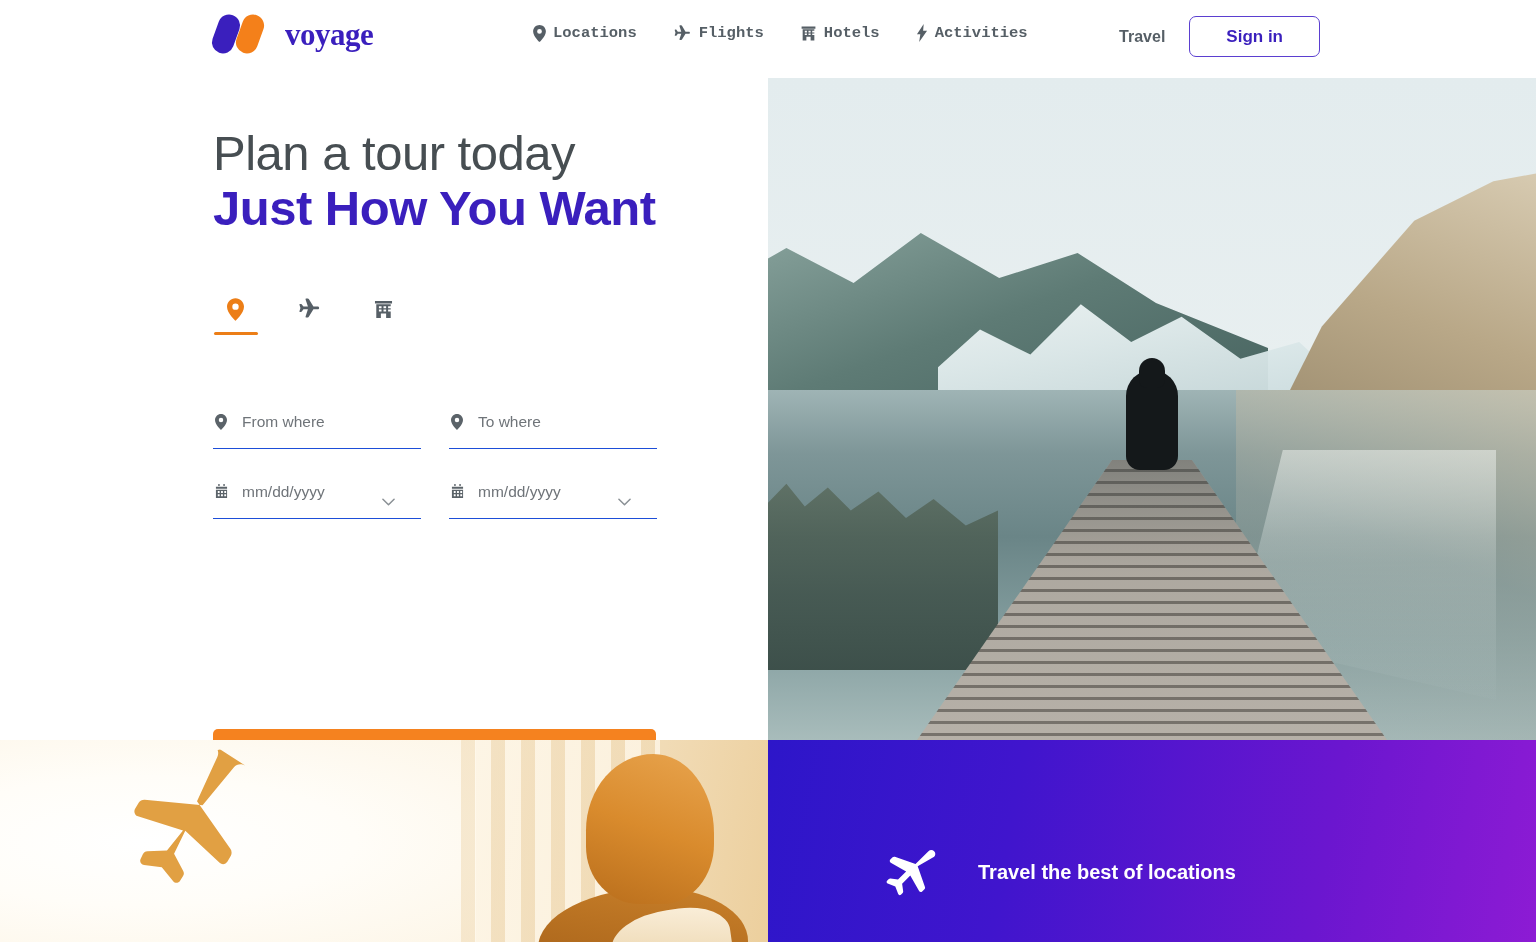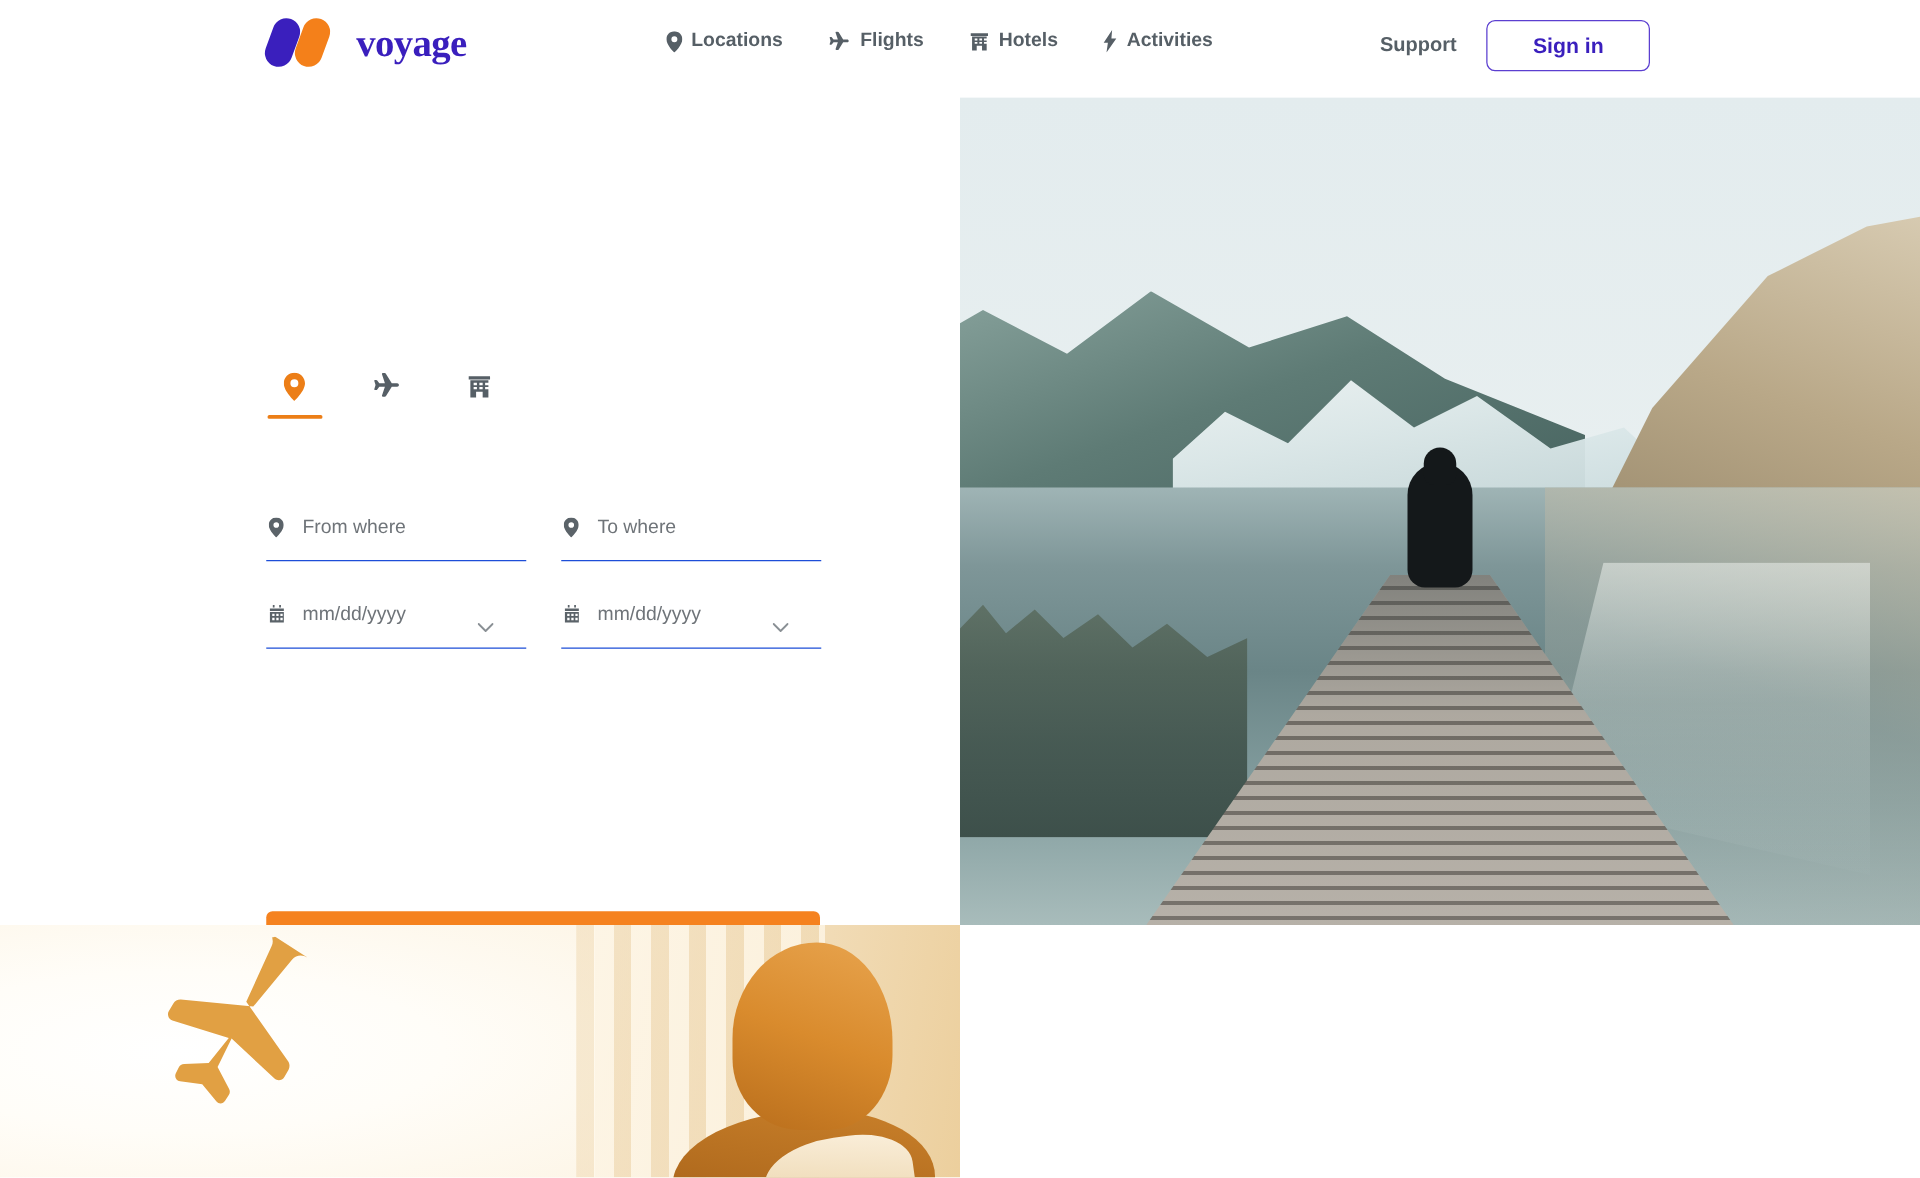--- a/index.html
+++ b/index.html
@@ -30,21 +30,21 @@
     border-radius: 11px;
     transform: rotate(20deg);
   }
   .logo-bar.one { left: 2px; background: #3a1fbd; }
   .logo-bar.two { left: 26px; background: #f4801a; }
   .brand-name {
     font-size: 31px; font-weight: bold; color: #3a1fbd;
     letter-spacing: -0.5px; line-height: 1; font-family: Liberation Serif, serif;
   }
 
-  .nav { position: absolute; left: 533px; top: 24px; display: flex; align-items: center; gap: 36px; }
+  .nav { position: absolute; left: 533px; top: 24px; display: flex; align-items: center; gap: 36px; font-family: Liberation Mono, monospace; }
   .nav-item {
     display: flex; align-items: center; gap: 7px;
     color: #565f66; font-size: 15.5px; font-weight: bold;
     cursor: pointer; white-space: nowrap;
   }
   .nav-item .ico { display: flex; align-items: center; }
   .nav-item svg { fill: #565f66; display: block; }
 
   .header-right { position: absolute; right: 216px; top: 16px; display: flex; align-items: center; gap: 24px; }
   .support-link { color: #565f66; font-size: 16px; font-weight: bold; cursor: pointer; }
@@ -292,27 +292,31 @@
         <span class="ico">
           <svg width="12" height="18" viewBox="0 0 20 32">
               <path d="M13 0L1 18h6l-2 14L19 12h-7z"></path>
             </svg>
         </span>
         <span>Activities</span>
       </div>
     </div>
 
     <div class="header-right">
-      <div class="support-link">Support</div>
+      <div class="support-link">Travel</div>
       <button class="signin-btn">Sign in</button>
     </div>
   </div>
 
   <div class="left-panel">
 
+    <div class="headline">
+      <div class="l1">Plan a tour today</div>
+      <div class="l2">Just How You Want</div>
+    </div>
 
     <div class="tabs">
       <div class="tab active">
         <span>
           <svg width="17" height="23" viewBox="0 0 24 32">
               <path d="M12 0C5.4 0 0 5.4 0 12c0 9 12 20 12 20s12-11 12-20c0-6.6-5.4-12-12-12zm0 16.5a4.5 4.5 0 1 1 0-9 4.5 4.5 0 0 1 0 9z"></path>
             </svg>
         </span>
       </div>
       <div class="tab">
@@ -411,14 +415,24 @@
           <path d="M60 9.5c-1.4-1.5-3.6-1.8-5.2-.6L38 21.3 14.6 13c-1-.3-2.1-.1-2.8.7l-2.1 2.1c-1 1-.8 2.7.4 3.4l17.2 10.5-8.7 6.6-8.2-1.7c-.8-.2-1.6.1-2.1.7l-1.5 1.8c-.8 1-.4 2.4.8 2.9l7.1 2.8 3.3 6.9c.5 1.1 2 1.4 2.9.5l1.7-1.6c.6-.5.8-1.3.6-2.1l-2-8.1 7-8.3 10.9 16.8c.8 1.2 2.4 1.3 3.4.3l2-2.1c.7-.8.9-1.9.5-2.9l-8.9-23.1 13-16.3c1.3-1.6 1.1-3.8-.3-5.2z"></path>
         </svg>
     </div>
     <div class="bl-person">
       <div class="bl-shoulder"></div>
       <div class="bl-head"></div>
       <div class="bl-collar"></div>
     </div>
   </div>
 
+  <div class="bottom-right">
+    <div class="banner-inner">
+      <span class="banner-plane">
+        <svg viewBox="0 0 64 64" fill="currentColor">
+            <path d="M59.6 8.2c-1.8-1.8-4.7-1.8-6.5 0L38.3 22.9 14.7 14.6c-.9-.3-1.9-.1-2.6.6l-2.6 2.6c-1 1-.8 2.8.5 3.5l17.6 10.1-9.3 9.3-8.6-1.2c-.7-.1-1.4.1-1.9.6l-2 2c-1 1-.6 2.6.7 3.1l8.7 3.3 3.3 8.7c.5 1.3 2.1 1.7 3.1.7l2-2c.5-.5.7-1.2.6-1.9l-1.2-8.6 9.3-9.3 10.1 17.6c.7 1.3 2.5 1.5 3.5.5l2.6-2.6c.7-.7.9-1.7.6-2.6l-8.3-23.6L59.6 14.7c1.8-1.8 1.8-4.7 0-6.5z"></path>
+          </svg>
+      </span>
+      <span class="banner-text">Travel the best of locations</span>
+    </div>
+  </div>
 
 </div>
 
 </body></html>

